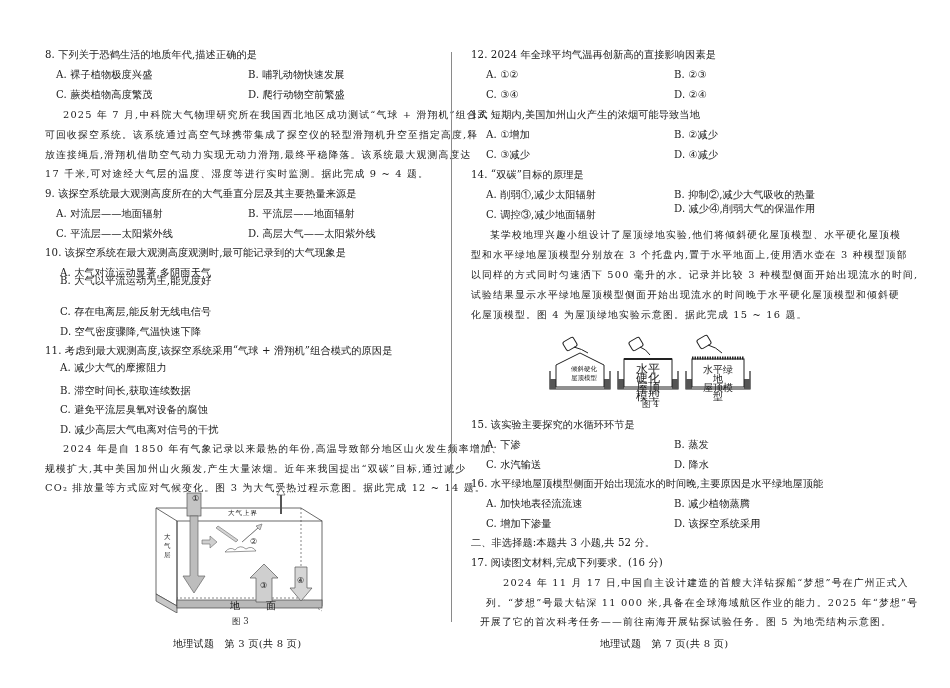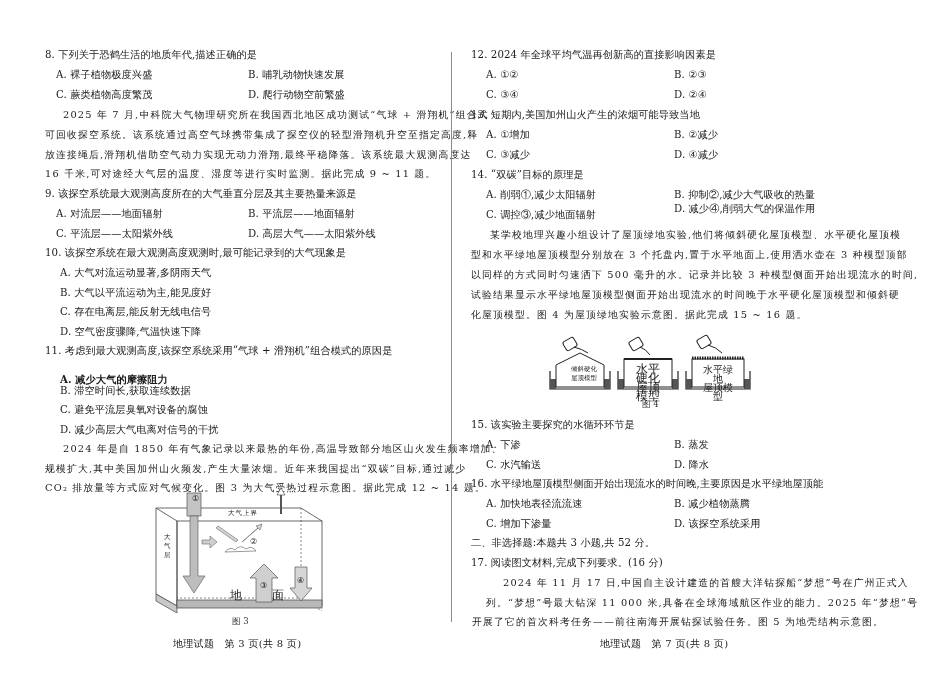--- a/index.html
+++ b/index.html
@@ -30,36 +30,36 @@
 
   <div class="line q" style="left:45px;top:48px;">8. 下列关于恐鹤生活的地质年代,描述正确的是</div>
   <div class="line opt" style="left:56px;top:68px;">A. 裸子植物极度兴盛</div>
   <div class="line opt" style="left:248px;top:68px;">B. 哺乳动物快速发展</div>
   <div class="line opt" style="left:56px;top:88px;">C. 蕨类植物高度繁茂</div>
   <div class="line opt" style="left:248px;top:88px;">D. 爬行动物空前繁盛</div>
 
   <div class="line para" style="left:63px;top:108px;">2025 年 7 月,中科院大气物理研究所在我国西北地区成功测试“气球 + 滑翔机”组合式</div>
   <div class="line para" style="left:45px;top:148px;">放连接绳后,滑翔机借助空气动力实现无动力滑翔,最终平稳降落。该系统最大观测高度达</div>
   <div class="line para" style="left:45px;top:128px;">可回收探空系统。该系统通过高空气球携带集成了探空仪的轻型滑翔机升空至指定高度,释</div>
-  <div class="line para" style="left:45px;top:167px;">16 千米,可对途经大气层的温度、湿度等进行实时监测。据此完成 9 ~ 11 题。</div>
+  <div class="line para" style="left:45px;top:167px;">17 千米,可对途经大气层的温度、湿度等进行实时监测。据此完成 9 ~ 4 题。</div>
 
   <div class="line q" style="left:45px;top:187px;">9. 该探空系统最大观测高度所在的大气垂直分层及其主要热量来源是</div>
   <div class="line opt" style="left:56px;top:207px;">A. 对流层——地面辐射</div>
   <div class="line opt" style="left:248px;top:207px;">B. 平流层——地面辐射</div>
   <div class="line opt" style="left:56px;top:227px;">C. 平流层——太阳紫外线</div>
   <div class="line opt" style="left:248px;top:227px;">D. 高层大气——太阳紫外线</div>
 
   <div class="line q" style="left:45px;top:246px;">10. 该探空系统在最大观测高度观测时,最可能记录到的大气现象是</div>
   <div class="line opt" style="left:60px;top:266px;">A. 大气对流运动显著,多阴雨天气</div>
-  <div class="line opt" style="left:60px;top:286px;">B. 大气以平流运动为主,能见度好</div>
+  <div class="line opt" style="left:60px;top:274px;">B. 大气以平流运动为主,能见度好</div>
   <div class="line opt" style="left:60px;top:305px;">C. 存在电离层,能反射无线电信号</div>
   <div class="line opt" style="left:60px;top:325px;">D. 空气密度骤降,气温快速下降</div>
 
   <div class="line q" style="left:45px;top:344px;">11. 考虑到最大观测高度,该探空系统采用“气球 + 滑翔机”组合模式的原因是</div>
-  <div class="line opt" style="left:60px;top:372px;font-weight:bold;">A. 减少大气的摩擦阻力</div>
+  <div class="line opt" style="left:60px;top:361px;">A. 减少大气的摩擦阻力</div>
   <div class="line opt" style="left:60px;top:384px;">B. 滞空时间长,获取连续数据</div>
   <div class="line opt" style="left:60px;top:403px;">C. 避免平流层臭氧对设备的腐蚀</div>
   <div class="line opt" style="left:60px;top:423px;">D. 减少高层大气电离对信号的干扰</div>
 
   <div class="line para" style="left:63px;top:442px;">2024 年是自 1850 年有气象记录以来最热的年份,高温导致部分地区山火发生频率增加、</div>
   <div class="line para" style="left:45px;top:462px;">规模扩大,其中美国加州山火频发,产生大量浓烟。近年来我国提出“双碳”目标,通过减少</div>
   <div class="line para" style="left:45px;top:481px;">CO₂ 排放量等方式应对气候变化。图 3 为大气受热过程示意图。据此完成 12 ~ 14 题。</div>
 
   <div class="fig" style="left:150px;top:488px;width:190px;height:142px;">
     <svg width="190" height="125" viewBox="0 0 190 125">
@@ -92,21 +92,21 @@
       <polygon points="106,114 122,114 122,90 128,90 114,76 100,90 106,90" fill="#cfcfcf" stroke="#555" stroke-width="0.7"></polygon>
 
       <polygon points="145,79 157,79 157,100 162,100 151,113 140,100 145,100" fill="#d6d6d6" stroke="#555" stroke-width="0.7"></polygon>
     </svg>
     <span style="position:absolute;left:42px;top:6px;font-size:8px;">①</span>
     <span style="position:absolute;left:78px;top:21px;font-size:6.5px;letter-spacing:1px;">大气上界</span>
     <span style="position:absolute;left:100px;top:49px;font-size:8px;">②</span>
     <span style="position:absolute;left:14px;top:45px;font-size:6.5px;width:8px;line-height:9px;white-space:normal;word-break:break-all;">大气层</span>
     <span style="position:absolute;left:110px;top:93px;font-size:8px;">③</span>
     <span style="position:absolute;left:147px;top:88px;font-size:8px;">④</span>
-    <span style="position:absolute;left:80px;top:99px;font-size:12px;letter-spacing:2px;">地　　面</span>
+    <span style="position:absolute;left:80px;top:111px;font-size:10px;letter-spacing:2px;">地　　面</span>
     <span class="caption" style="left:82px;top:128px;">图 3</span>
   </div>
 
   <div class="footer" style="left:173px;top:637px;">地理试题　第 3 页(共 8 页)</div>
 </div>
 
 <div class="divider"></div>
 
 <div class="page page-right">
 
@@ -192,16 +192,16 @@
   <div class="line opt" style="left:34px;top:497px;">A. 加快地表径流流速</div>
   <div class="line opt" style="left:222px;top:497px;">B. 减少植物蒸腾</div>
   <div class="line opt" style="left:34px;top:517px;">C. 增加下渗量</div>
   <div class="line opt" style="left:222px;top:517px;">D. 该探空系统采用</div>
 
   <div class="line bold" style="left:19px;top:536px;">二、非选择题:本题共 3 小题,共 52 分。</div>
 
   <div class="line q" style="left:19px;top:556px;">17. 阅读图文材料,完成下列要求。(16 分)</div>
   <div class="line para" style="left:51px;top:576px;">2024 年 11 月 17 日,中国自主设计建造的首艘大洋钻探船“梦想”号在广州正式入</div>
   <div class="line para" style="left:34px;top:596px;">列。“梦想”号最大钻深 11 000 米,具备在全球海域航区作业的能力。2025 年“梦想”号</div>
-  <div class="line para" style="left:20px;top:615px;">开展了它的首次科考任务——前往南海开展钻探试验任务。图 5 为地壳结构示意图。</div>
+  <div class="line para" style="left:28px;top:615px;">开展了它的首次科考任务——前往南海开展钻探试验任务。图 5 为地壳结构示意图。</div>
 
   <div class="footer" style="left:148px;top:637px;">地理试题　第 7 页(共 8 页)</div>
 </div>
 
 </body></html>

